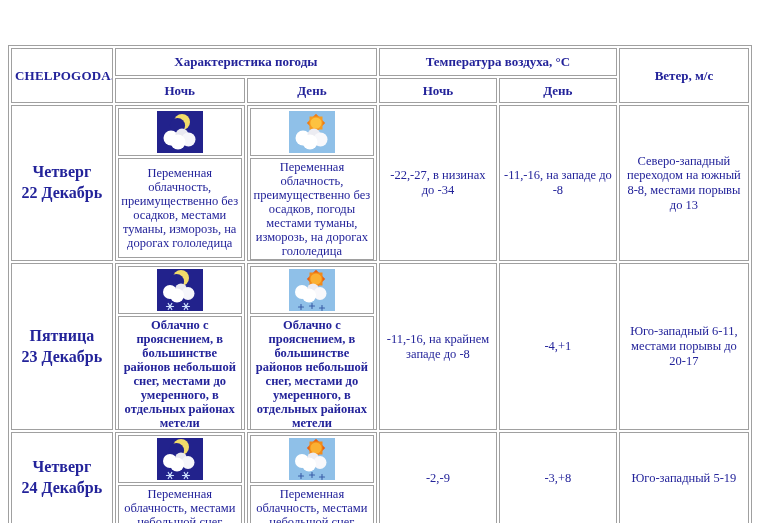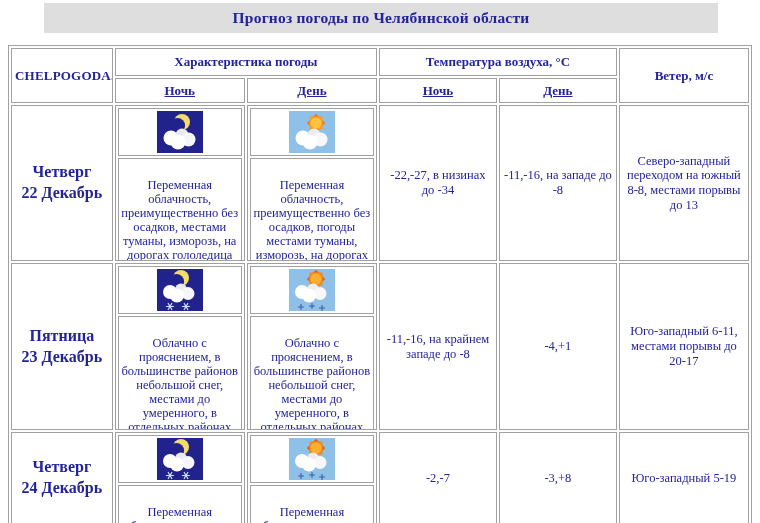--- a/index.html
+++ b/index.html
@@ -27,51 +27,50 @@
   td{
     border:1px solid #a0a0a0;
     background:#ffffff;
     text-align:center;vertical-align:middle;
     font-size:12.5px;line-height:1.18;
     padding:1px 3px;
     overflow:hidden;
   }
   td.hdr{font-weight:bold;font-size:13px;}
   tr.hr1 td{height:24px;margin-top:24px;}
-  tr.hr2 td{height:21px;text-decoration:underline;}
+  tr.hr2 td{height:21px;}
   td.logo-cell{font-weight:bold;font-size:13px;letter-spacing:.2px;cursor:pointer;}
   td.day-cell{font-weight:bold;font-size:16px;line-height:1.3;}
   td.char-cell{padding:0;vertical-align:top;}
   .char-wrap{display:flex;flex-direction:column;}
   .row-thu .char-wrap{height:154px;}
-  .row-fri .char-wrap{height:165px;}
+  .row-fri .char-wrap{height:165px;font-weight:bold;}
   .row-sat .char-wrap{height:90px;}
   .icon-box{
     border:1px solid #a0a0a0;
     margin:2px 2px 1px 2px;
     height:46px;min-height:46px;
     display:flex;align-items:center;justify-content:center;
     background:#ffffff;
   }
   .desc-box{
     border:1px solid #a0a0a0;
     margin:1px 2px 2px 2px;
     flex:1;
     display:flex;align-items:center;justify-content:center;
-    padding:19px 2px;
+    padding:1px 2px;
     font-size:12.5px;line-height:1.12;
   }
   svg{display:block;}
 </style>
 </head>
 <body>
 
 <div id="page">
 
-  <div class="title-bar">Прогноз погоды по Челябинской области</div>
 
   <table class="forecast">
     <colgroup>
       <col style="width:100px">
         <col style="width:128px">
         <col style="width:128px">
       <col style="width:116px">
         <col style="width:116px">
         <col style="width:128px">
     </colgroup>
@@ -260,20 +259,20 @@
                 <g transform="translate(33,39)">
                       <line x1="-2.5" y1="0" x2="2.5" y2="0"></line>
                       <line y1="-2.5" y2="2.5"></line>
                     </g>
               </g>
             </svg>
           </div>
           <div class="desc-box">Переменная облачность, местами небольшой снег</div>
         </div>
       </td>
-      <td>-2,-7</td>
+      <td>-2,-9</td>
       <td>-3,+8</td>
       <td>Юго-западный 5-19</td>
     </tr>
   </tbody>
     </table>
 
 </div>
 
 </body></html>

